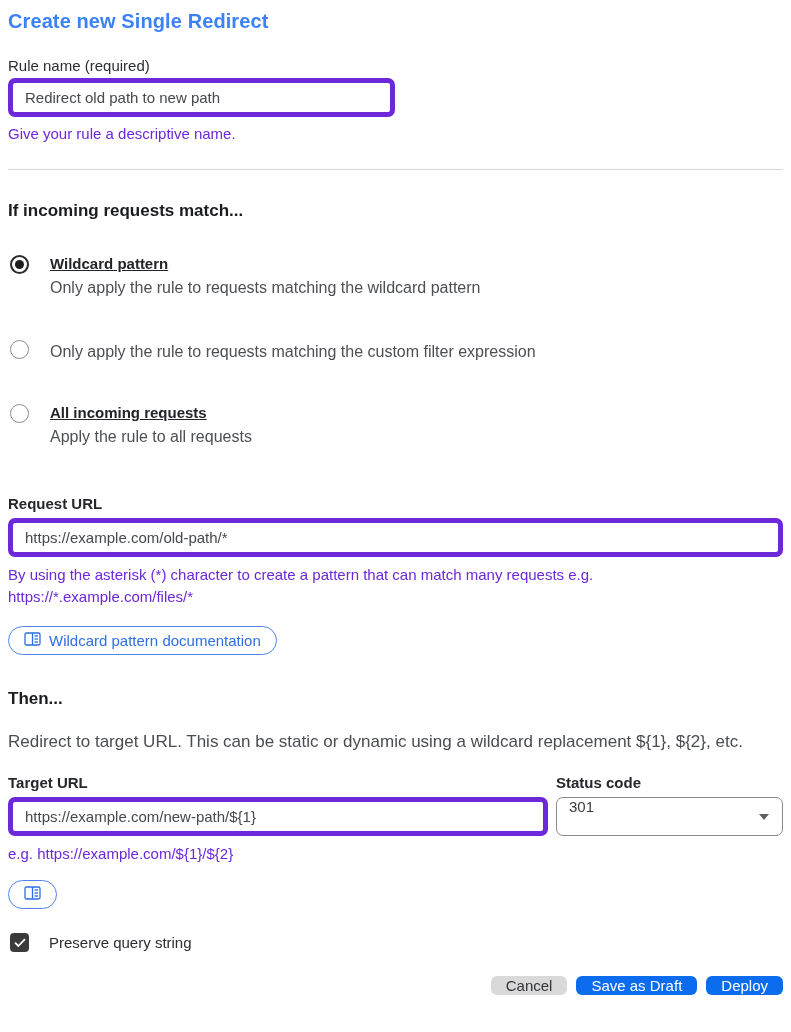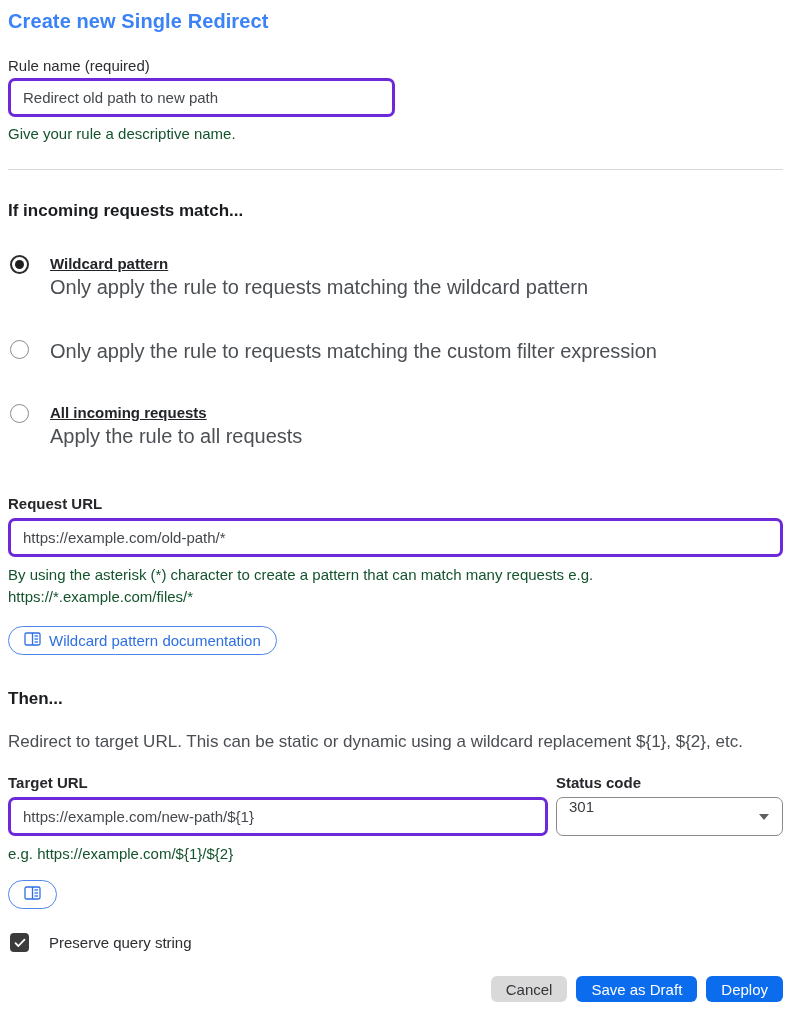--- a/index.html
+++ b/index.html
@@ -10,40 +10,40 @@
     color: #1f2125;
     padding: 8px 8px 0 8px;
     overflow: hidden;
   }
   .page-title {
     font-size: 20px; font-weight: 700; color: #3b82f6;
     margin-top: 2px; letter-spacing: 0.1px;
   }
   .field-label { font-size: 15px; color: #2b2d31; margin-top: 24px; }
   .text-input {
-    display: block; height: 39px; border: 3px solid #6d28d9; border-radius: 7px;
+    display: block; height: 39px; border: 5px solid #6d28d9; border-radius: 7px;
     font-family: inherit; font-size: 15px; color: #45484d; padding: 14px 12px;
     background: #fff; outline: none; width: 387px; margin-top: 4px;
   }
-  .helper { font-size: 15px; color: #14532d; margin-top: 6px; line-height: 22px; }
+  .helper { font-size: 15px; color: #6d28d9; margin-top: 6px; line-height: 22px; }
   .divider { border: none; border-top: 1px solid #d7d7d7; margin-top: 24px; }
   .section-heading { font-size: 17px; font-weight: 700; color: #1b1c1f; margin-top: 31px; }
   .radio-group { margin-top: 14px; }
   .radio-row { display: flex; align-items: flex-start; margin-top: 24px; padding: 8px 0; }
   .radio-circle {
     width: 19px; height: 19px; border-radius: 50%; border: 1.5px solid #8c8c8c;
     margin: 2px 0 0 2px; flex: none; display: flex; align-items: center; justify-content: center;
     background: #fff; cursor: pointer;
   }
   .radio-row.checked .radio-circle { border: 2px solid #2b2b2b; }
   .radio-dot { width: 9px; height: 9px; border-radius: 50%; background: transparent; }
   .radio-row.checked .radio-dot { background: #1d1d1d; }
   .radio-texts { margin-left: 21px; }
   .radio-label { font-size: 15px; font-weight: 700; color: #222428; line-height: 21px; text-decoration: underline; }
-  .radio-desc { font-size: 20px; color: #4c4f54; margin-top: 3px; line-height: 21px; }
+  .radio-desc { font-size: 16px; color: #4c4f54; margin-top: 3px; line-height: 21px; }
   .strong-label { font-size: 15px; font-weight: 700; color: #25272b; }
   .full-input { width: 100%; }
   .doc-btn {
     display: inline-flex; align-items: center; gap: 8px;
     margin-top: 18px; height: 29px; padding: 0 15px;
     border: 1px solid #4f86e9; border-radius: 999px; background: #fff;
     color: #2e6fe3; font-family: inherit; font-size: 15px; cursor: pointer;
   }
   .doc-btn svg { flex: none; }
   .then-desc { font-size: 17px; color: #4a4d52; margin-top: 23px; }
@@ -64,21 +64,21 @@
   .checkbox-row { display: flex; align-items: center; margin-top: 24px; }
   .checkbox {
     width: 19px; height: 19px; border-radius: 4px; background: #3b3b3b;
     margin-left: 2px; display: flex; align-items: center; justify-content: center;
     cursor: pointer; flex: none;
   }
   .checkbox svg { display: block; }
   .checkbox-label { font-size: 15px; color: #2b2d31; margin-left: 20px; }
   .footer { display: flex; justify-content: flex-end; gap: 9px; margin-top: 24px; }
   .btn {
-    height: 26px; padding: 0 15px; border: none; border-radius: 6px;
+    height: 19px; padding: 0 15px; border: none; border-radius: 6px;
     font-family: inherit; font-size: 15px; cursor: pointer;
   }
   .btn-gray { background: #d9d9d9; color: #333539; }
   .btn-blue { background: #0c6cee; color: #ffffff; }
 </style>
 </head>
 <body>
 
 
 

